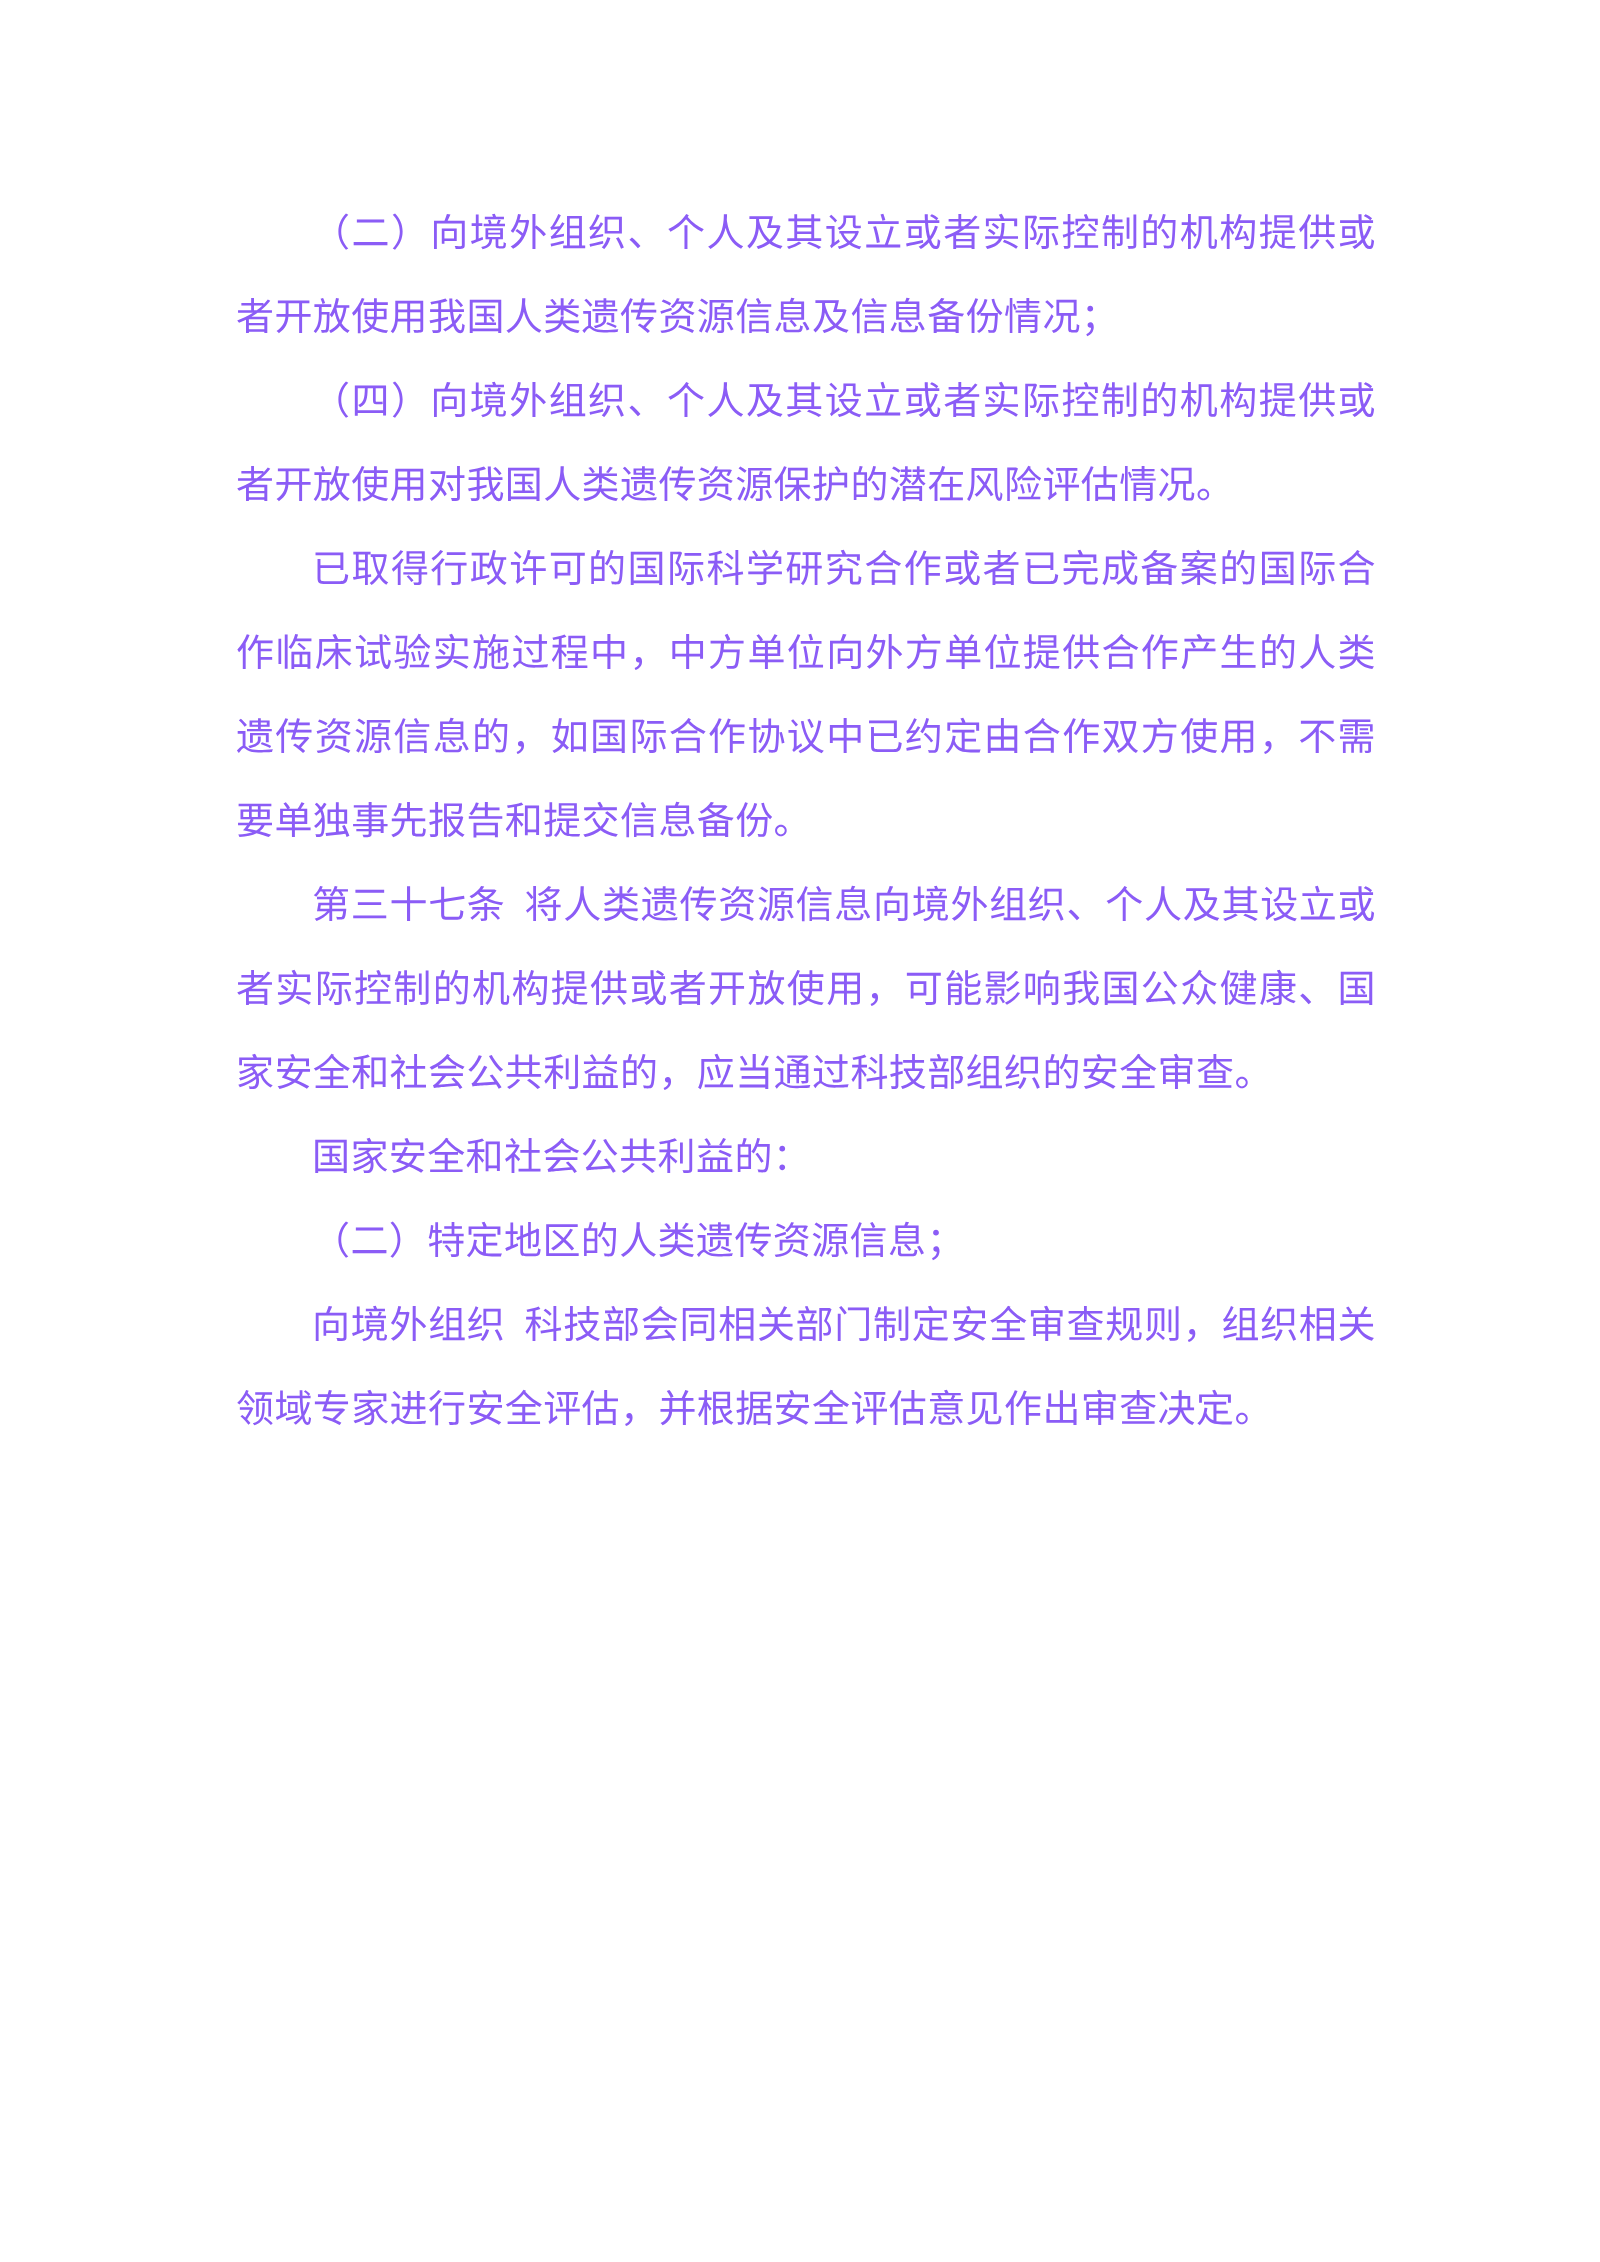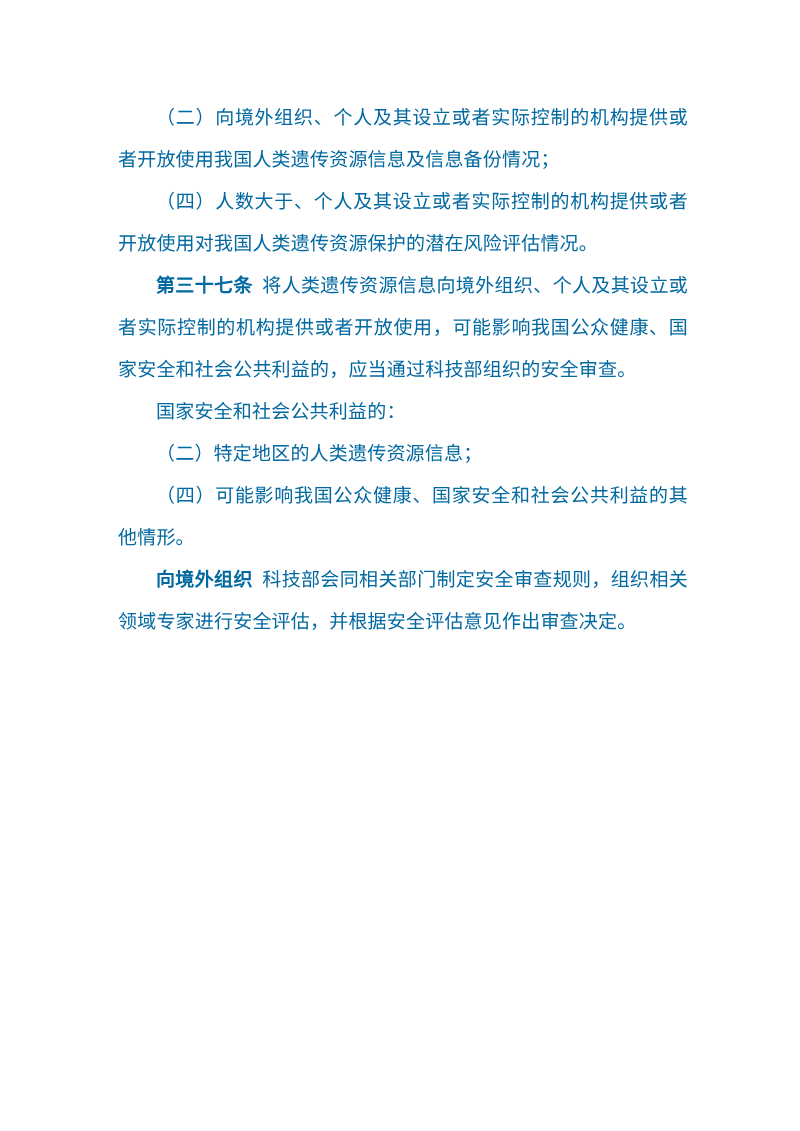--- a/index.html
+++ b/index.html
@@ -31,30 +31,30 @@
     margin: 0;
     padding: 0;
     font-size: 19px;
     line-height: 42px;
     text-indent: 2em;
     text-align: justify;
     text-justify: inter-ideograph;
     letter-spacing: 0.2px;
   }
   .doc-body p b.article-no {
-    font-weight: bold;
+    font-weight: normal;
     margin-right: 0.5em;
   }
 </style>
 </head>
 <body style="background: rgb(255, 255, 255);">
 
 <div class="page">
-  <div class="doc-body" style="color: #0369a1;">
+  <div class="doc-body" style="color: #8b5cf6;">
       <p><span>（二）向境外组织、个人及其设立或者实际控制的机构提供或者开放使用我国人类遗传资源信息及信息备份情况；</span></p>
-      <p><span>（四）人数大于、个人及其设立或者实际控制的机构提供或者开放使用对我国人类遗传资源保护的潜在风险评估情况。</span></p>
+      <p><span>（四）向境外组织、个人及其设立或者实际控制的机构提供或者开放使用对我国人类遗传资源保护的潜在风险评估情况。</span></p>
+      <p><span>已取得行政许可的国际科学研究合作或者已完成备案的国际合作临床试验实施过程中，中方单位向外方单位提供合作产生的人类遗传资源信息的，如国际合作协议中已约定由合作双方使用，不需要单独事先报告和提交信息备份。</span></p>
       <p><b class="article-no">第三十七条</b><span>将人类遗传资源信息向境外组织、个人及其设立或者实际控制的机构提供或者开放使用，可能影响我国公众健康、国家安全和社会公共利益的，应当通过科技部组织的安全审查。</span></p>
       <p><span>国家安全和社会公共利益的：</span></p>
       <p><span>（二）特定地区的人类遗传资源信息；</span></p>
-      <p><span>（四）可能影响我国公众健康、国家安全和社会公共利益的其他情形。</span></p>
       <p><b class="article-no">向境外组织</b><span>科技部会同相关部门制定安全审查规则，组织相关领域专家进行安全评估，并根据安全评估意见作出审查决定。</span></p>
     </div>
 </div>
 
 </body></html>

